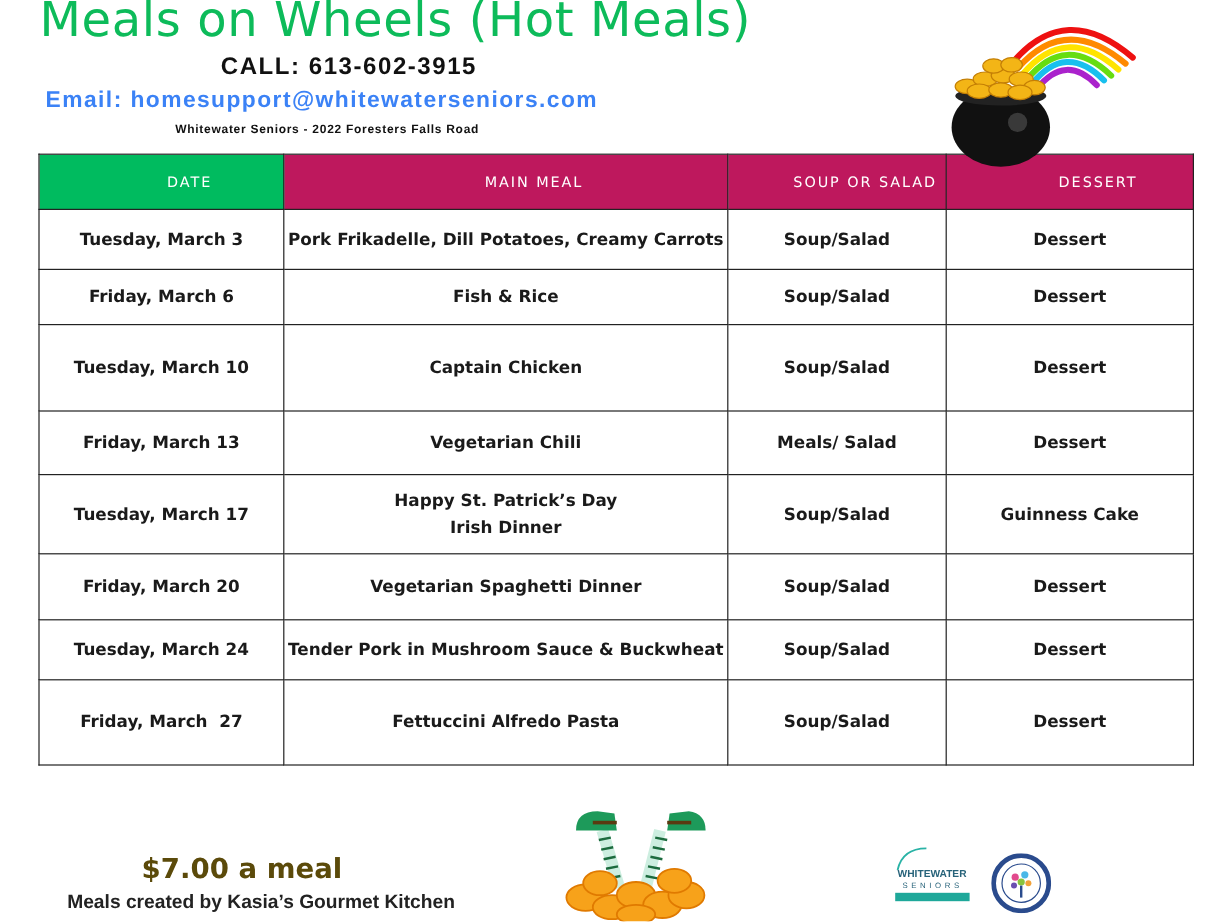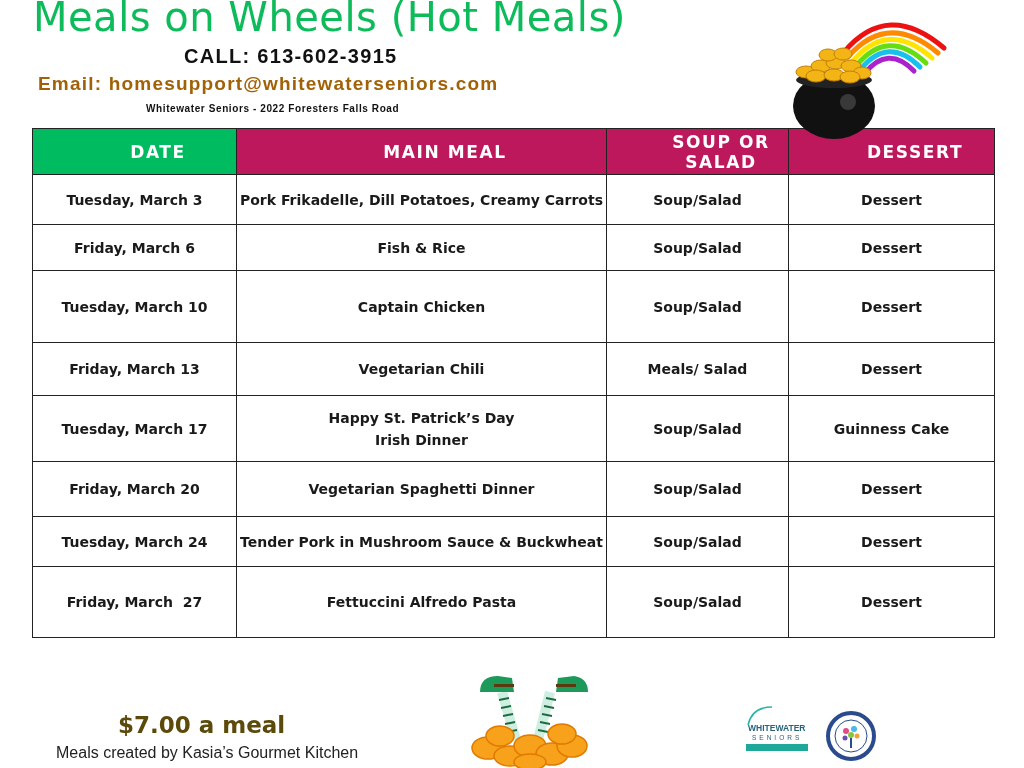--- a/index.html
+++ b/index.html
@@ -1,34 +1,34 @@
 <!DOCTYPE html>
 <html><head>
 <meta charset="utf-8">
 <style>
   * { box-sizing: border-box; margin: 0; padding: 0; }
   html, body { width: 1024px; height: 768px; background: #ffffff; overflow: hidden; position: relative; font-family: "DejaVu Sans", sans-serif; }
   .title { position: absolute; left: 33px; top: -6px; font-family: "DejaVu Sans", sans-serif; font-size: 40px; color: #0dbb5a; letter-spacing: 0.5px; white-space: nowrap; font-weight: normal; }
   .call { position: absolute; left: 184px; top: 45px; font-family: "Liberation Sans", sans-serif; font-weight: bold; font-size: 20px; letter-spacing: 1.3px; color: #111; white-space: nowrap; }
-  .email { position: absolute; left: 38px; top: 73px; font-family: "Liberation Sans", sans-serif; font-weight: bold; font-size: 19px; letter-spacing: 1.2px; color: #a16207; white-space: nowrap; }
+  .email { position: absolute; left: 38px; top: 73px; font-family: "Liberation Sans", sans-serif; font-weight: bold; font-size: 19px; letter-spacing: 1.2px; color: #3b82f6; white-space: nowrap; }
   .address { position: absolute; left: 146px; top: 103px; font-family: "Liberation Sans", sans-serif; font-weight: bold; font-size: 10px; letter-spacing: 0.6px; color: #111; white-space: nowrap; }
 
   table.menu { position: absolute; left: 32px; top: 128px; width: 962px; border-collapse: collapse; table-layout: fixed; font-family: "DejaVu Sans", sans-serif; }
   table.menu th, table.menu td { border: 1.5px solid #222; text-align: center; vertical-align: middle; }
-  table.menu th { height: 46px; color: #fff; font-weight: bold; font-size: 17px; letter-spacing: 1.6px; padding-left: 47px; }
+  table.menu th { height: 46px; color: #fff; font-weight: normal; font-size: 12px; letter-spacing: 1.6px; padding-left: 47px; }
   th.date-h { background: #00bb5f; }
   th.orange { background: #be185d; }
   th.dessert-h { color: #fbe6ee; }
   table.menu td { font-size: 14px; color: #1a1a1a; font-weight: 600; margin-left: 12px; }
   td.green { color: #1f8b1f; }
   .festive-line { display: block; line-height: 22px; }
 
   .pot { position: absolute; left: 776px; top: 8px; width: 175px; height: 132px; }
   .price { position: absolute; left: 118px; top: 712px; font-family: "DejaVu Sans", sans-serif; font-weight: bold; font-size: 23px; color: #5b4a0a; white-space: nowrap; }
-  .credit { position: absolute; left: 56px; top: 744px; font-family: "Liberation Sans", sans-serif; font-size: 16px; color: #222; white-space: nowrap; }
+  .credit { position: absolute; left: 56px; top: 744px; font-family: "Liberation Sans", sans-serif; font-size: 16px; color: #222; white-space: nowrap; font-weight: bold; }
   .legs { position: absolute; left: 466px; top: 668px; width: 128px; height: 100px; }
   .logo1 { position: absolute; left: 742px; top: 703px; width: 70px; height: 52px; }
   .logo2 { position: absolute; left: 826px; top: 711px; width: 50px; height: 50px; }
 </style>
 </head>
 <body>
 
 <div class="title">Meals on Wheels (Hot Meals)</div>
 <div class="call">CALL:  613-602-3915</div>
 <div class="email">Email: homesupport@whitewaterseniors.com</div>

